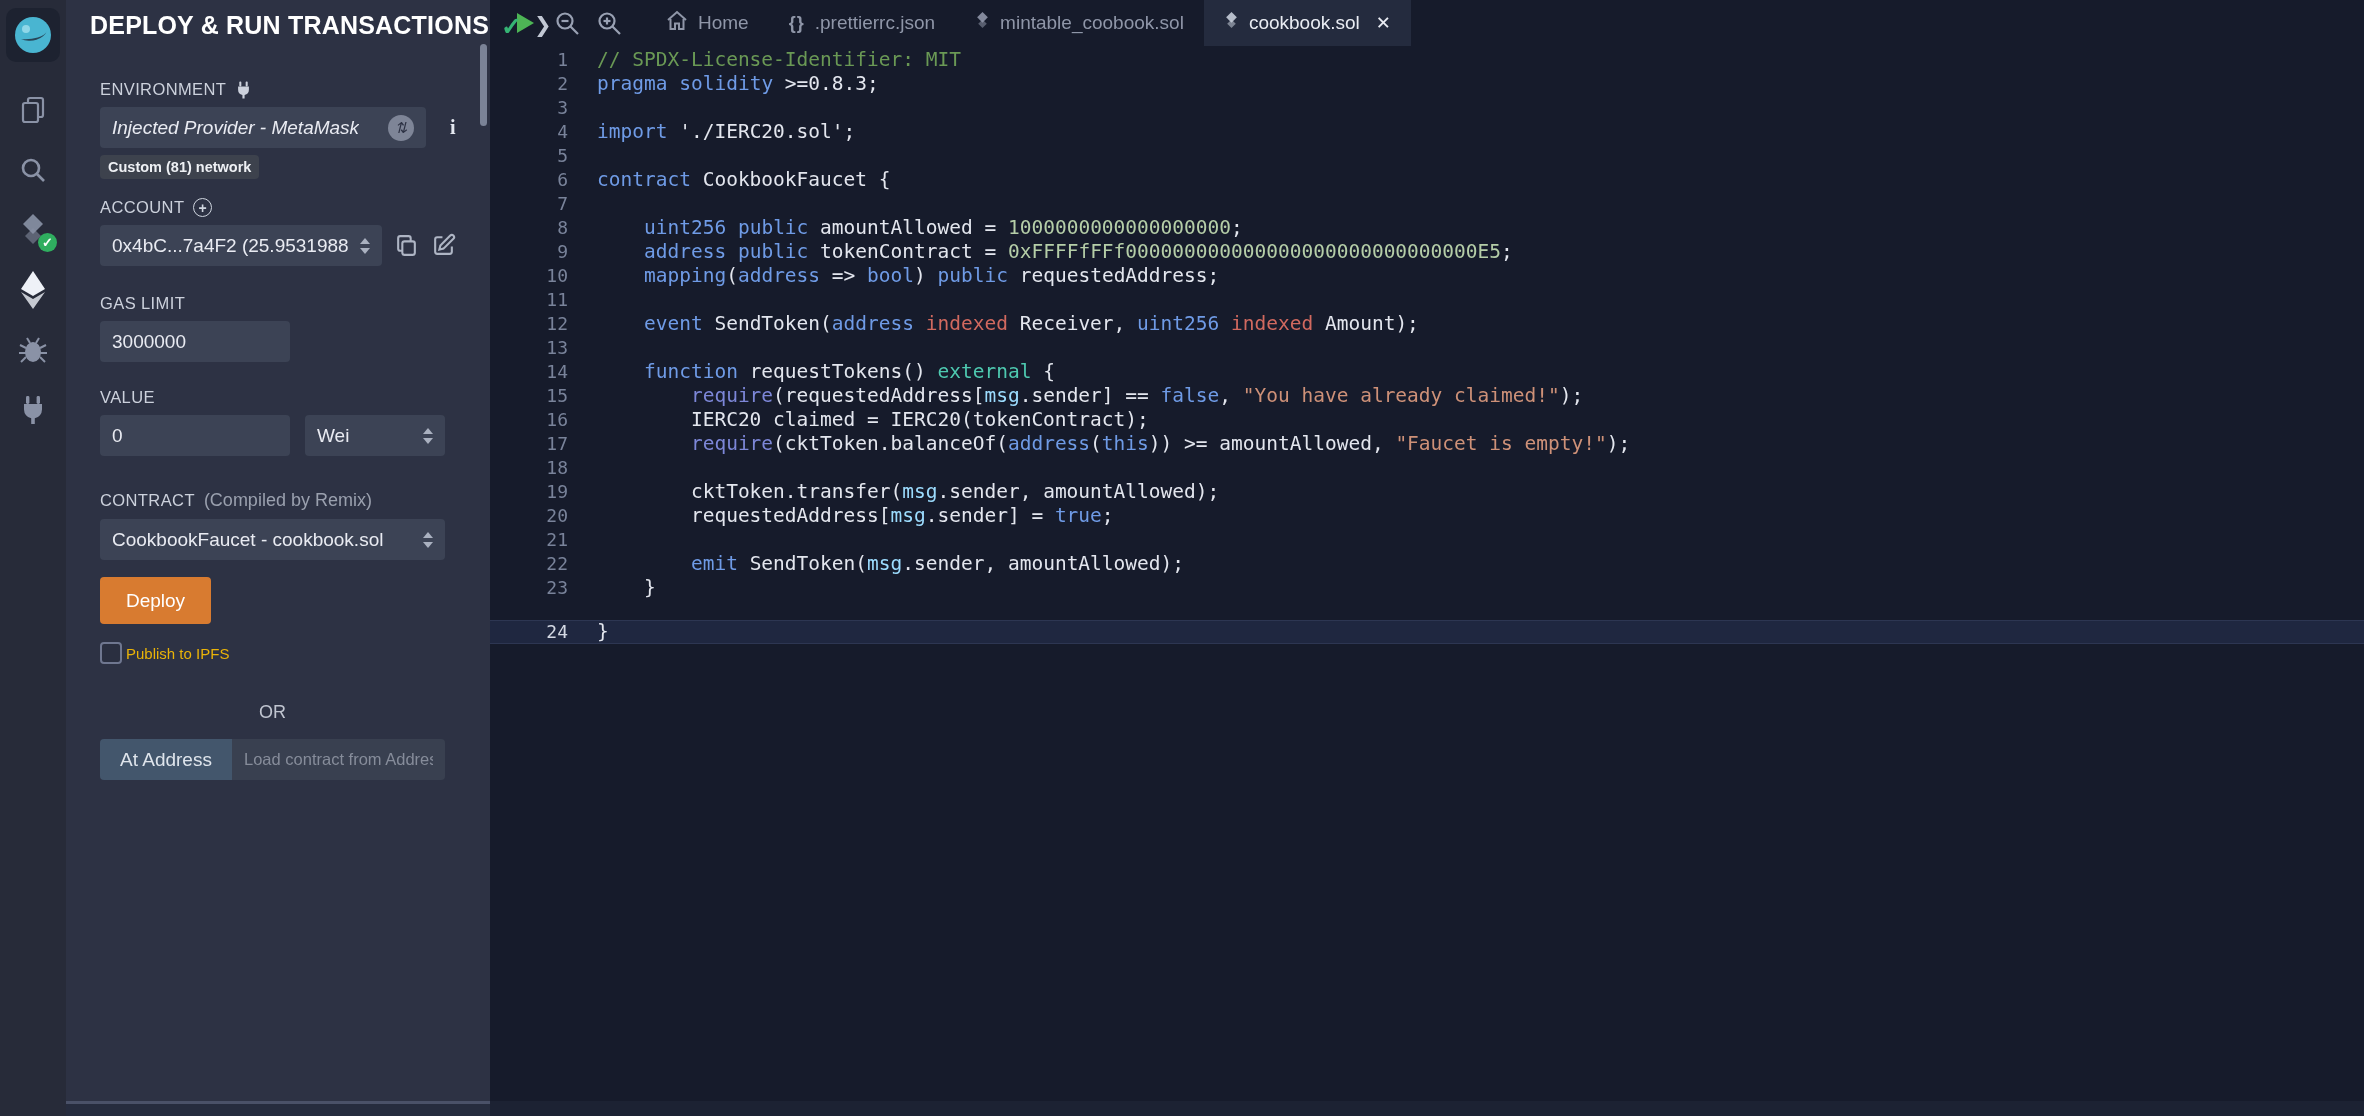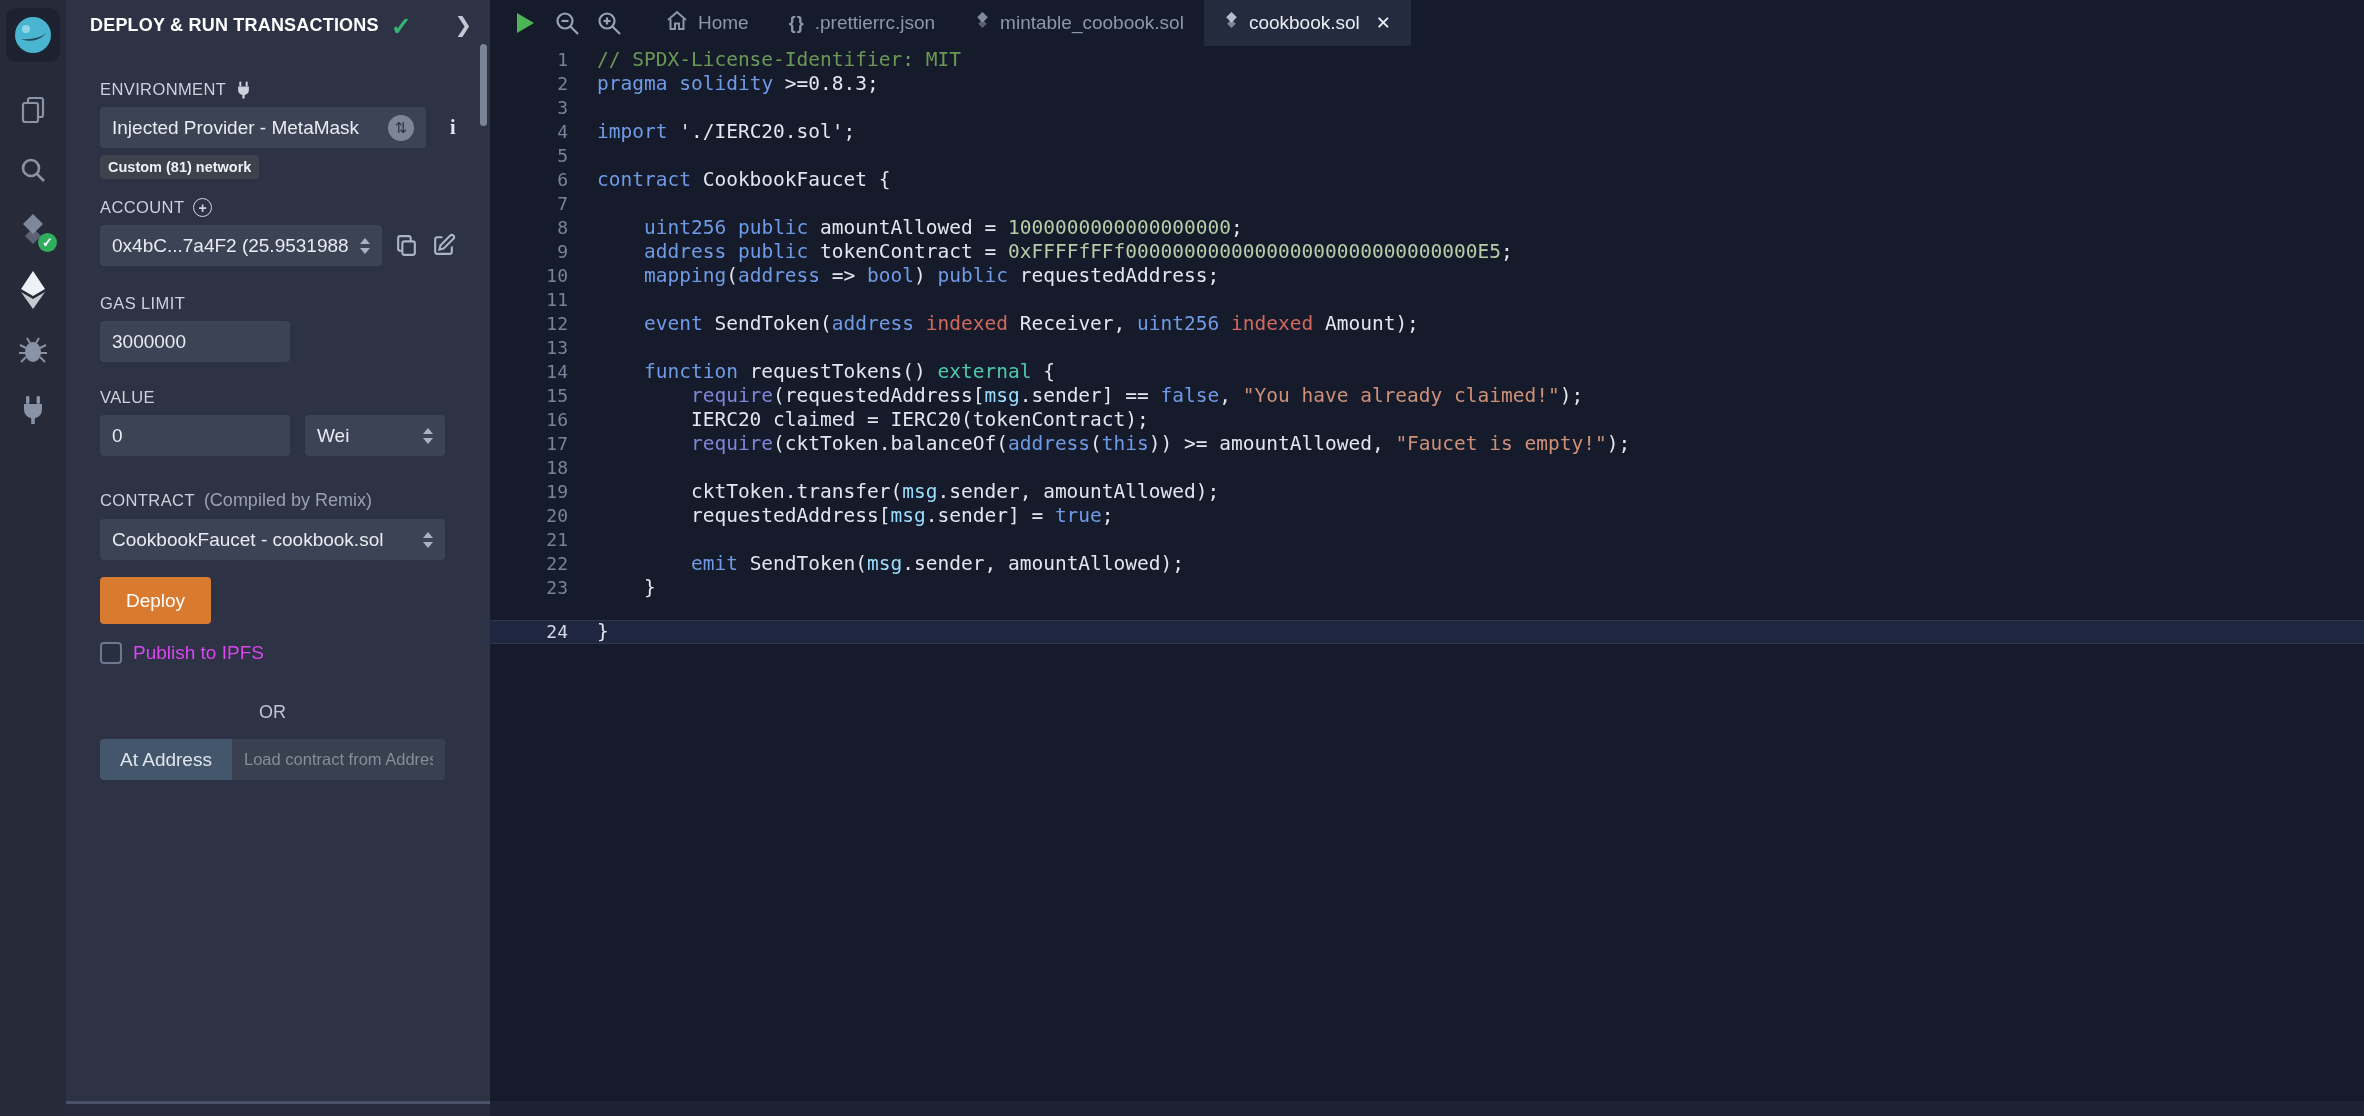--- a/index.html
+++ b/index.html
@@ -12,21 +12,21 @@
   
   .iconbar { width:66px; flex:none; background:#272b39; display:flex; flex-direction:column; align-items:center; padding-top:8px; }
   .logo-tile { width:54px; height:54px; border-radius:10px; background:#1d2230; display:flex; align-items:center; justify-content:center; margin-bottom:18px; }
   .ib-icon { width:66px; height:60px; display:flex; align-items:center; justify-content:center; color:#8a92a6; position:relative; cursor:pointer; }
   .ib-icon.active { color:#eef1f7; }
   .ib-badge { position:absolute; right:9px; bottom:8px; width:19px; height:19px; border-radius:50%; background:#2fae5f; color:#fff; font-size:13px; font-weight:700; display:flex; align-items:center; justify-content:center; }
 
   
   .panel { width:424px; flex:none; background:#2d3244; position:relative; }
   .panel-header { height:50px; display:flex; align-items:center; padding:0 18px 0 24px; gap:12px; }
-  .panel-title { color:#ffffff; font-size:18px; font-weight:700; letter-spacing:.2px; white-space:nowrap; }
+  .panel-title { color:#ffffff; font-size:25px; font-weight:700; letter-spacing:.2px; white-space:nowrap; }
   .title-check { color:#35b474; font-size:25px; font-weight:700; margin-top:2px; }
   .panel-chevron { margin-left:auto; color:#c2c8d4; font-size:21px; }
   .panel-body { padding:30px 34px 0 34px; }
   .fld-label { display:flex; align-items:center; gap:9px; color:#ccd1dc; font-size:16.5px; letter-spacing:.4px; }
   .fld-sub { color:#9aa0ae; font-size:18px; letter-spacing:0; }
   .sel, .inp {
     background:#3c4355; border:none; border-radius:4px; height:41px;
     color:#e9ebf2; font-size:19px; display:flex; align-items:center; padding:0 12px;
     font-family:"Liberation Sans", sans-serif;
   }
@@ -36,21 +36,21 @@
   .arr-up { width:0; height:0; border-left:5px solid transparent; border-right:5px solid transparent; border-bottom:6px solid #aab1c0; }
   .arr-dn { width:0; height:0; border-left:5px solid transparent; border-right:5px solid transparent; border-top:6px solid #aab1c0; }
   .env-circle { width:26px; height:26px; border-radius:50%; background:#7e8597; color:#2d3244; font-size:15px; display:flex; align-items:center; justify-content:center; flex:none; }
   .badge { display:inline-block; margin-top:7px; background:#3d424d; color:#eef0f4; font-size:14.5px; font-weight:700; padding:4px 8px; border-radius:4px; }
   .row { display:flex; align-items:center; }
   .mini-ic { color:#aeb5c4; cursor:pointer; display:flex; align-items:center; }
   .plus-circle { width:19px; height:19px; border:1.6px solid #cfd5df; border-radius:50%; color:#cfd5df; font-size:14px; font-weight:700; display:flex; align-items:center; justify-content:center; }
   .info-i { color:#e4e8f0; font-size:20px; font-weight:700; font-family:"Liberation Serif", serif; }
   .btn-deploy { width:111px; height:47px; background:#d87b30; border:none; border-radius:4px; color:#ffffff; font-size:19px; cursor:pointer; font-family:"Liberation Sans", sans-serif; }
   .chk { appearance:none; -webkit-appearance:none; width:22px; height:22px; border:2px solid #6f7790; border-radius:4px; background:#2a2f40; cursor:pointer; flex:none; }
-  .chk-label { color:#d946ef; font-size:19px; margin-left:11px; }
+  .chk-label { color:#eab308; font-size:15px; margin-left:4px; }
   .or { width:345px; text-align:center; color:#c0c5d0; font-size:18px; }
   .btn-ataddr { width:132px; height:41px; background:#43566c; border:none; border-radius:4px 0 0 4px; color:#dfe5ec; font-size:19px; cursor:pointer; font-family:"Liberation Sans", sans-serif; }
   .inp-ataddr { width:213px; height:41px; background:#394050; border:none; border-radius:0 4px 4px 0; color:#e9ebf2; padding:0 12px; font-size:16.5px; font-family:"Liberation Sans", sans-serif; }
   .inp-ataddr::placeholder { color:#868c9a; }
   .panel-scrollthumb { position:absolute; right:3px; top:44px; width:7px; height:82px; border-radius:4px; background:#8a92a6; opacity:.85; }
 
   
   .editor { flex:1; background:#161b2b; display:flex; flex-direction:column; min-width:0; }
   .tabbar { height:46px; flex:none; display:flex; align-items:stretch; padding-left:14px; }
   .tb-btn { width:42px; display:flex; align-items:center; justify-content:center; color:#99a1b3; cursor:pointer; }
@@ -154,21 +154,21 @@
         <span>ENVIRONMENT</span>
         <span class="mini-ic">
           <svg width="17" height="18" viewBox="0 0 28 30" fill="#ccd1dc">
             <rect x="7" y="1" width="3.4" height="8" rx="1.4"></rect>
             <rect x="17.6" y="1" width="3.4" height="8" rx="1.4"></rect>
             <path d="M5 9 h18 v5.5 a9 9 0 0 1 -7.2 8.8 V29 h-3.6 v-5.7 A9 9 0 0 1 5 14.5 Z"></path>
           </svg>
         </span>
       </div>
       <div class="row" style="margin-top:8px; gap:24px;">
-        <div class="sel" style="width:326px;">
+        <div class="sel" style="width:326px;font-style:italic;">
           <span class="sel-text">Injected Provider - MetaMask</span>
           <span class="env-circle">⇅</span>
         </div>
         <span class="info-i">i</span>
       </div>
       <span class="badge">Custom (81) network</span>
 
       <div class="fld-label" style="margin-top:19px;">
         <span>ACCOUNT</span>
         <span class="plus-circle">+</span>

